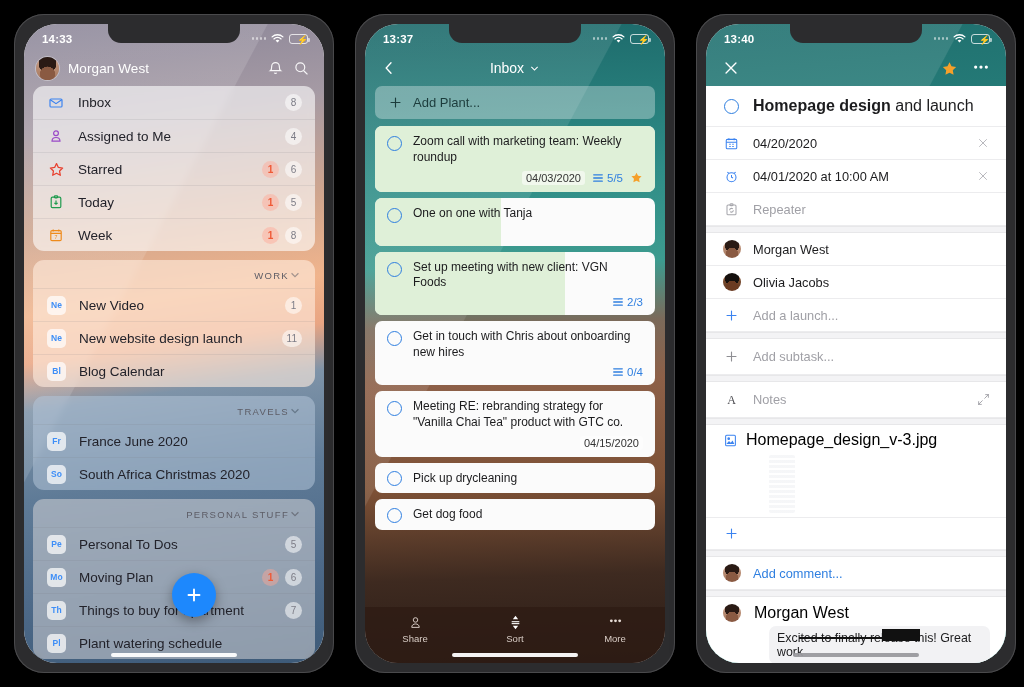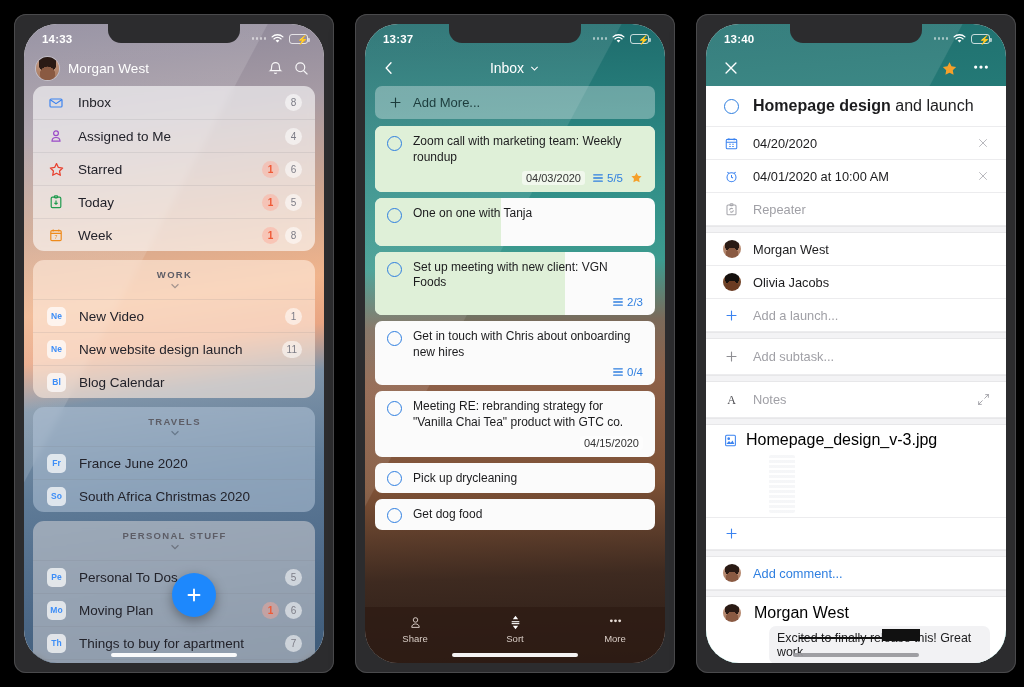--- a/index.html
+++ b/index.html
@@ -7,21 +7,21 @@
     width: 1024px; height: 687px;
     background: #000;
     font-family: "Liberation Sans", sans-serif;
     overflow: hidden;
   }
   .stage { position: relative; width: 1024px; height: 687px; background:#000; }
 
   
   .phone {
     position: absolute;
-    border-radius: 12px;
+    border-radius: 30px;
     background: #2c2c2e;
     padding: 10px;
     box-shadow: 0 0 0 1px #4a4a4c inset, 0 8px 22px rgba(0,0,0,.8);
   }
   .screen {
     position: relative;
     width: 100%; height: 100%;
     border-radius: 33px;
     overflow: hidden;
     background: #fff;
@@ -92,21 +92,21 @@
     backdrop-filter: blur(3px);
   }
   .g-smart { background: rgba(255,255,255,.60); }
   .g-work  { background: rgba(255,236,224,.60); }
   .g-trav  { background: rgba(183,200,218,.52); }
   .g-pers  { background: rgba(210,210,214,.55); }
 
   .g-title {
     display:flex; align-items:center; justify-content:flex-end;
     padding: 9px 14px 7px 15px;
-    font-size:9.5px; letter-spacing:1.3px; font-weight:bold; color:#5d5d66;flex-direction:column;
+    font-size:9.5px; letter-spacing:1.3px; font-weight:normal; color:#5d5d66;
   }
   .chev { opacity:.55; }
 
   .row {
     display:flex; align-items:center; gap:13px;
     height: 33px; padding: 0 13px 0 14px;
     border-top: 1px solid rgba(120,120,130,.14);
     position:relative;
   }
   .row:first-child { border-top: none; }
@@ -491,21 +491,21 @@
       </div>
 
       <div class="p2-list">
 
         <div class="addtask">
           <span>
             <svg width="15" height="15" viewBox="0 0 20 20" stroke="#1c3c3c" stroke-width="1.5" stroke-linecap="round">
                 <path d="M10 4v12M4 10h12"></path>
               </svg>
             </span>
-          <span>Add More...</span>
+          <span>Add Plant...</span>
         </div>
 
         <div class="task" style="min-height:60px">
           <div class="prog" style="width:100%"></div>
           <span class="circ"></span>
           <div class="task-inner">
             <div class="t-text">Zoom call with marketing team: Weekly roundup</div>
             <div class="t-meta">
               <span class="t-date">04/03/2020</span>
               <span class="t-sub">

